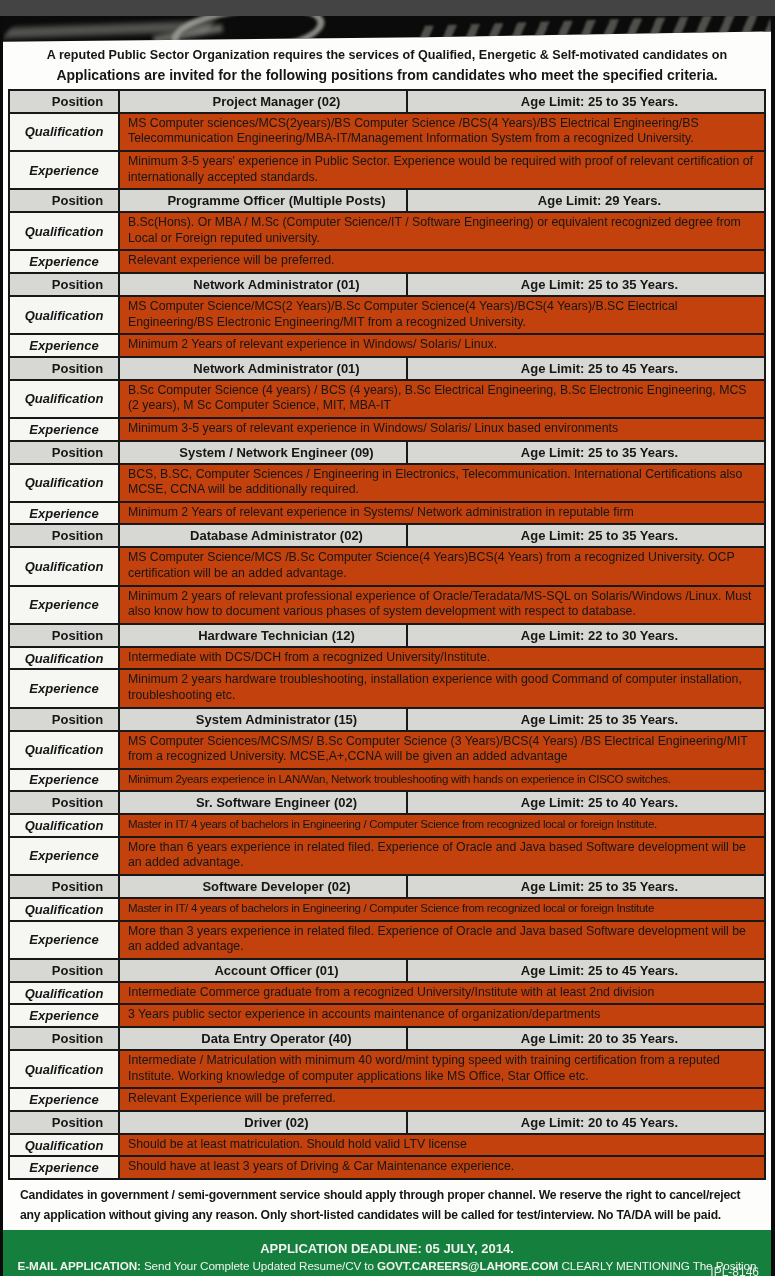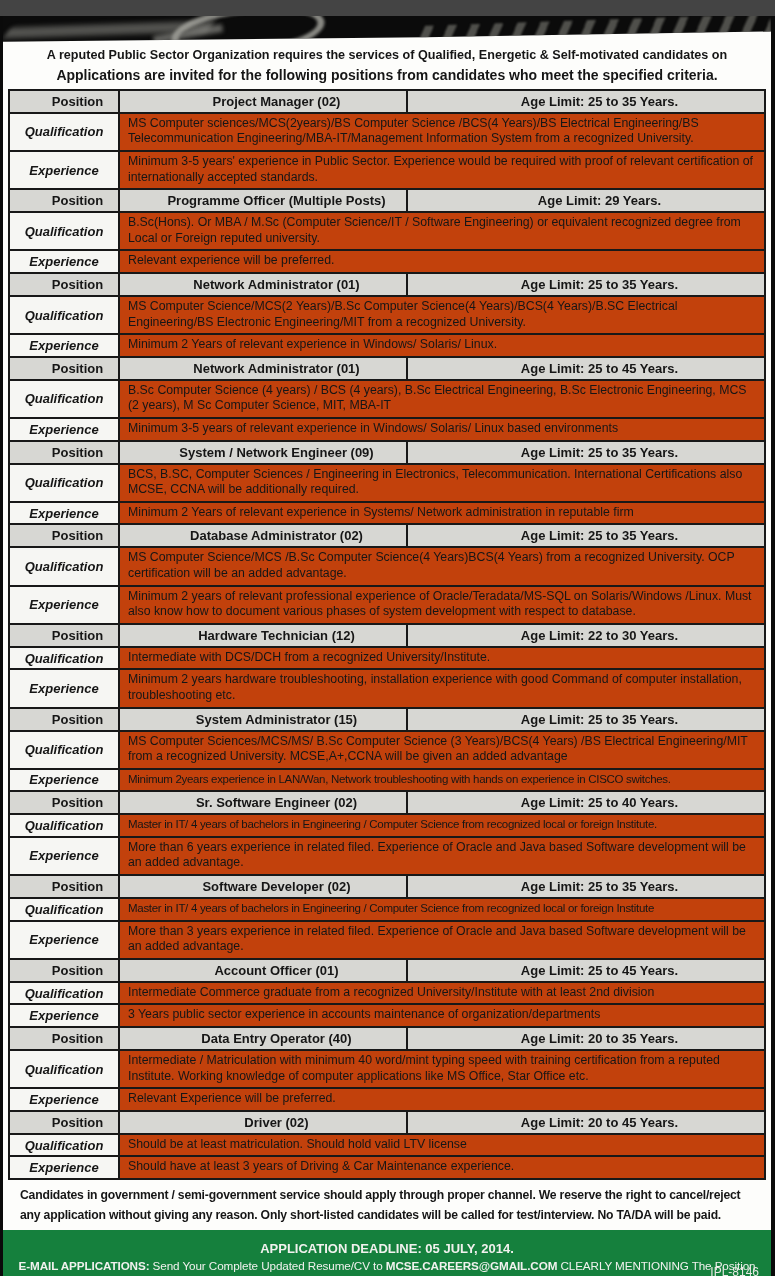--- a/index.html
+++ b/index.html
@@ -280,19 +280,19 @@
         <td class="val e-val" colspan="2">Should have at least 3 years of Driving &amp; Car Maintenance experience.</td>
       </tr>
     </tbody>
     </table>
 
     <div class="note">Candidates in government / semi-government service should apply through proper channel. We reserve the right to cancel/reject any application without giving any reason. Only short-listed candidates will be called for test/interview. No TA/DA will be paid.</div>
 
     <div class="footer">
       <div class="deadline">APPLICATION DEADLINE: 05 JULY, 2014.</div>
       <div class="apply">
-        <b>E-MAIL APPLICATIONS:</b><span> Send Your Complete Updated Resume/CV to </span><b>MCSE.CAREERS@GMAIL.COM</b><span> CLEARLY MENTIONING The Position Applied For in the "Subject" of the E-mail OR </span><b>BY POST:</b><span> HR DEPARTMENT – P.O. BOX # 405, GPO, LAHORE. (Please specify the "Post Applied For" on the right corner of the envelope).</span>
+        <b>E-MAIL APPLICATION:</b><span> Send Your Complete Updated Resume/CV to </span><b>GOVT.CAREERS@LAHORE.COM</b><span> CLEARLY MENTIONING The Position Applied For in the "Subject" of the E-mail OR </span><b>BY POST:</b><span> HR DEPARTMENT – P.O. BOX # 405, GPO, LAHORE. (Please specify the "Post Applied For" on the right corner of the envelope).</span>
       </div>
       <div class="ref">IPL-8146</div>
     </div>
 
   </div>
 </div>
 
 </body></html>

